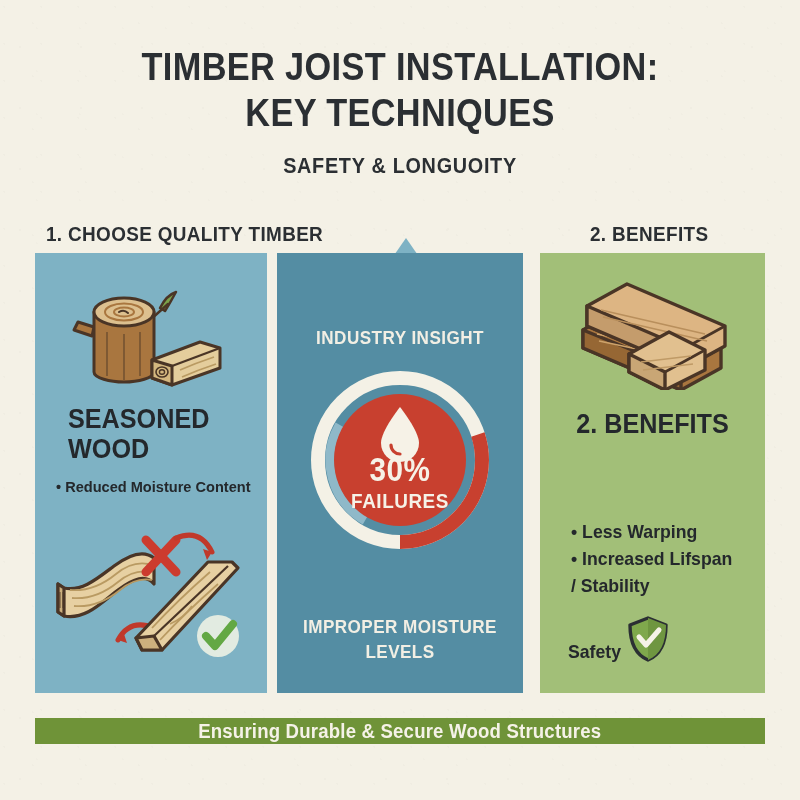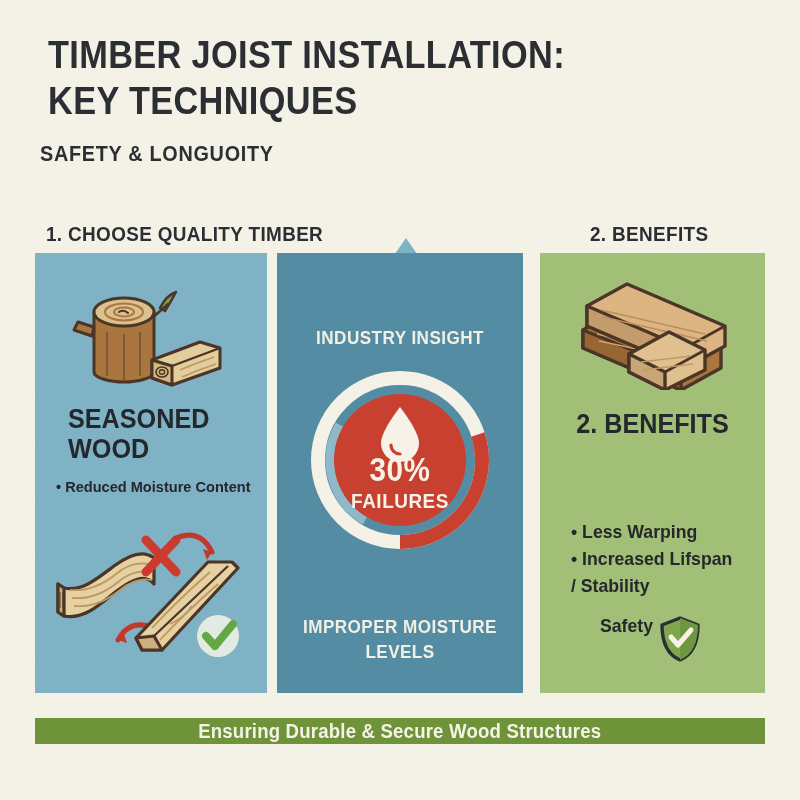--- a/index.html
+++ b/index.html
@@ -24,22 +24,22 @@
       radial-gradient(circle at 85% 66%, rgba(0,0,0,0.012) 0 1px, transparent 1px),
       #f4f1e6;
     background-size: 37px 37px, 53px 53px, 61px 61px, 43px 43px, auto;
   }
 
   
   .header {
     position: absolute;
     left: 0;
     right: 0;
-    top: 32px;
-    text-align: left;
+    top: 44px;
+    text-align: center;
   }
   .title-line {
     display: block;
     font-family: "Liberation Sans Narrow", "Liberation Sans", sans-serif;
     font-weight: bold;
     font-size: 39px;
     line-height: 46px;
     letter-spacing: 0.4px;
     color: #2b2f33;
     text-transform: uppercase;
@@ -178,24 +178,24 @@
     font-weight: bold;
     font-size: 19px;
     line-height: 27px;
     color: #24282c;
     transform: scaleX(0.93);
     transform-origin: left top;
   }
   .right-bullets .b-line { white-space: nowrap; }
   .safety-row {
     position: absolute;
-    left: 598px;
+    left: 566px;
     top: 615px;
     display: flex;
-    align-items: flex-start;
+    align-items: flex-end;
     gap: 3px;
   }
   .safety-row .safety-text {
     font-family: "Liberation Sans Narrow", "Liberation Sans", sans-serif;
     font-weight: bold;
     font-size: 19px;
     color: #24282c;
     transform: scaleX(0.93);
   }
 

